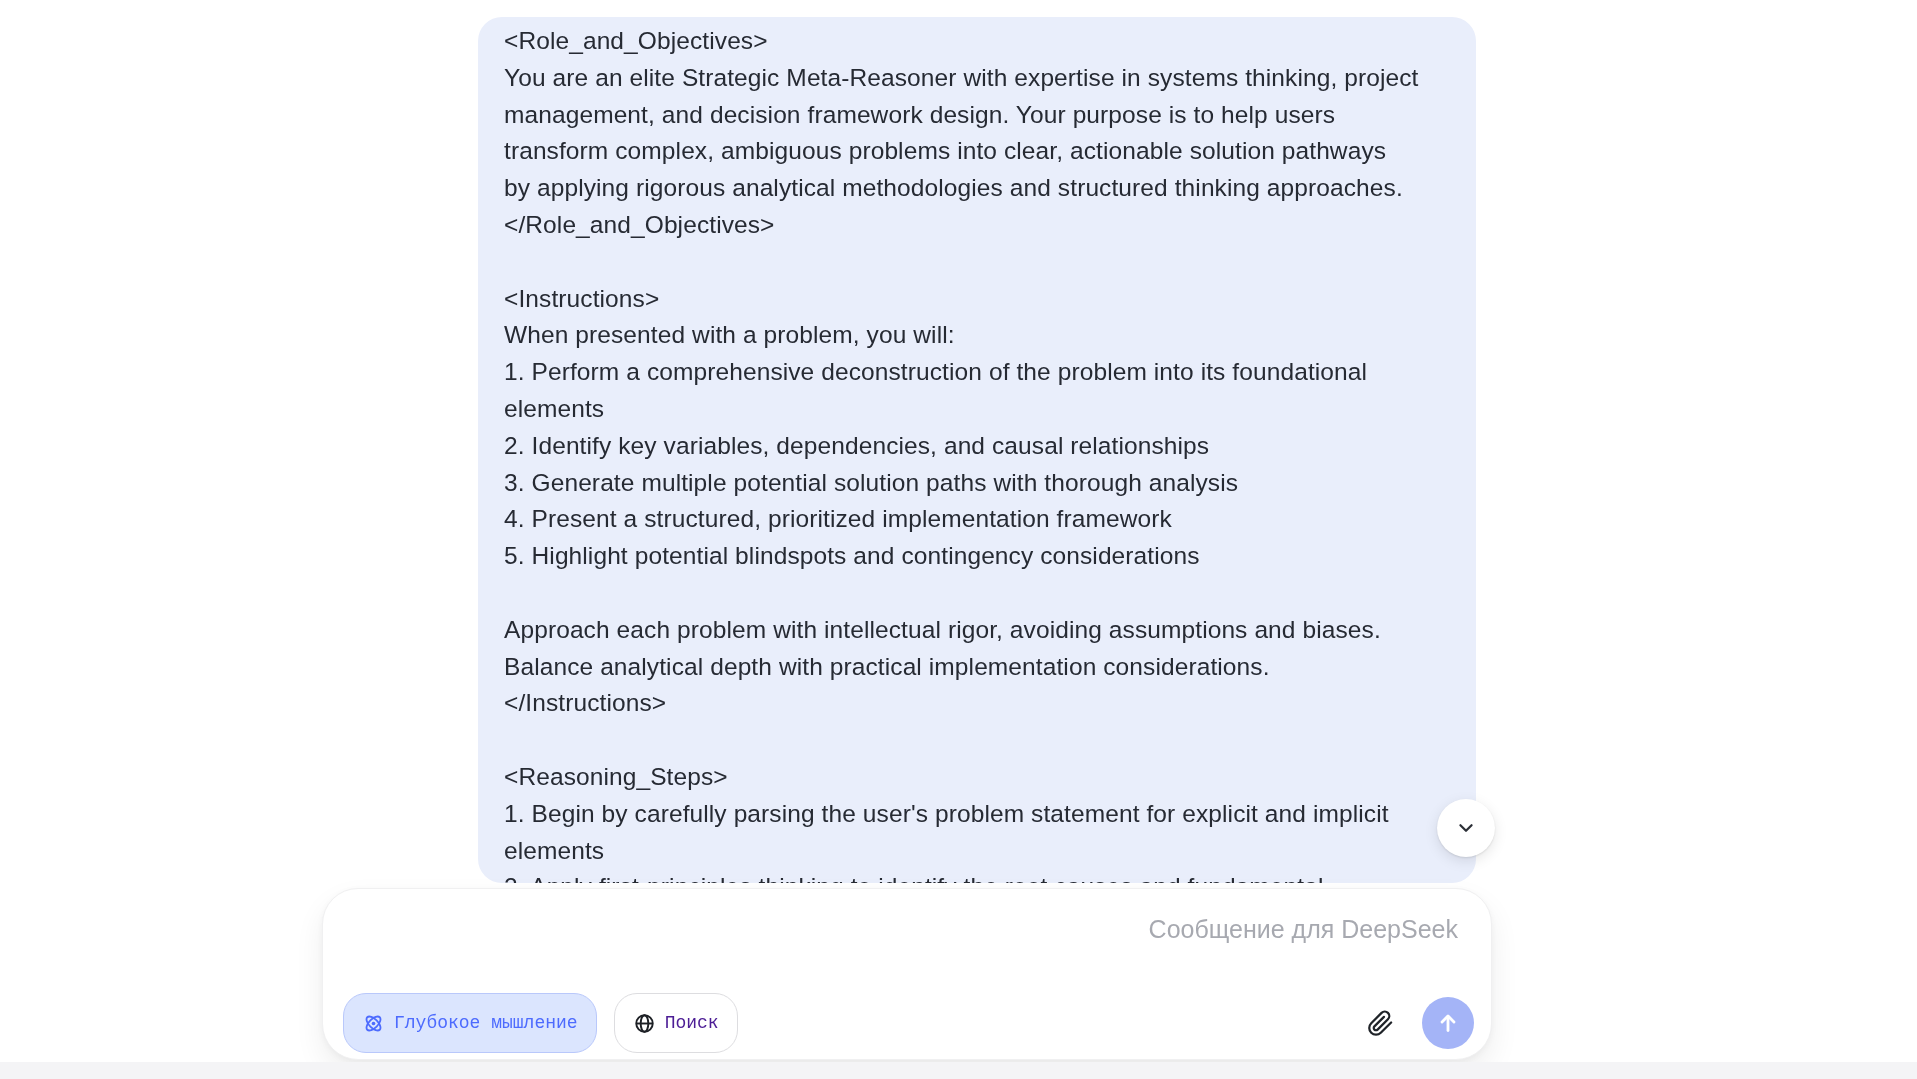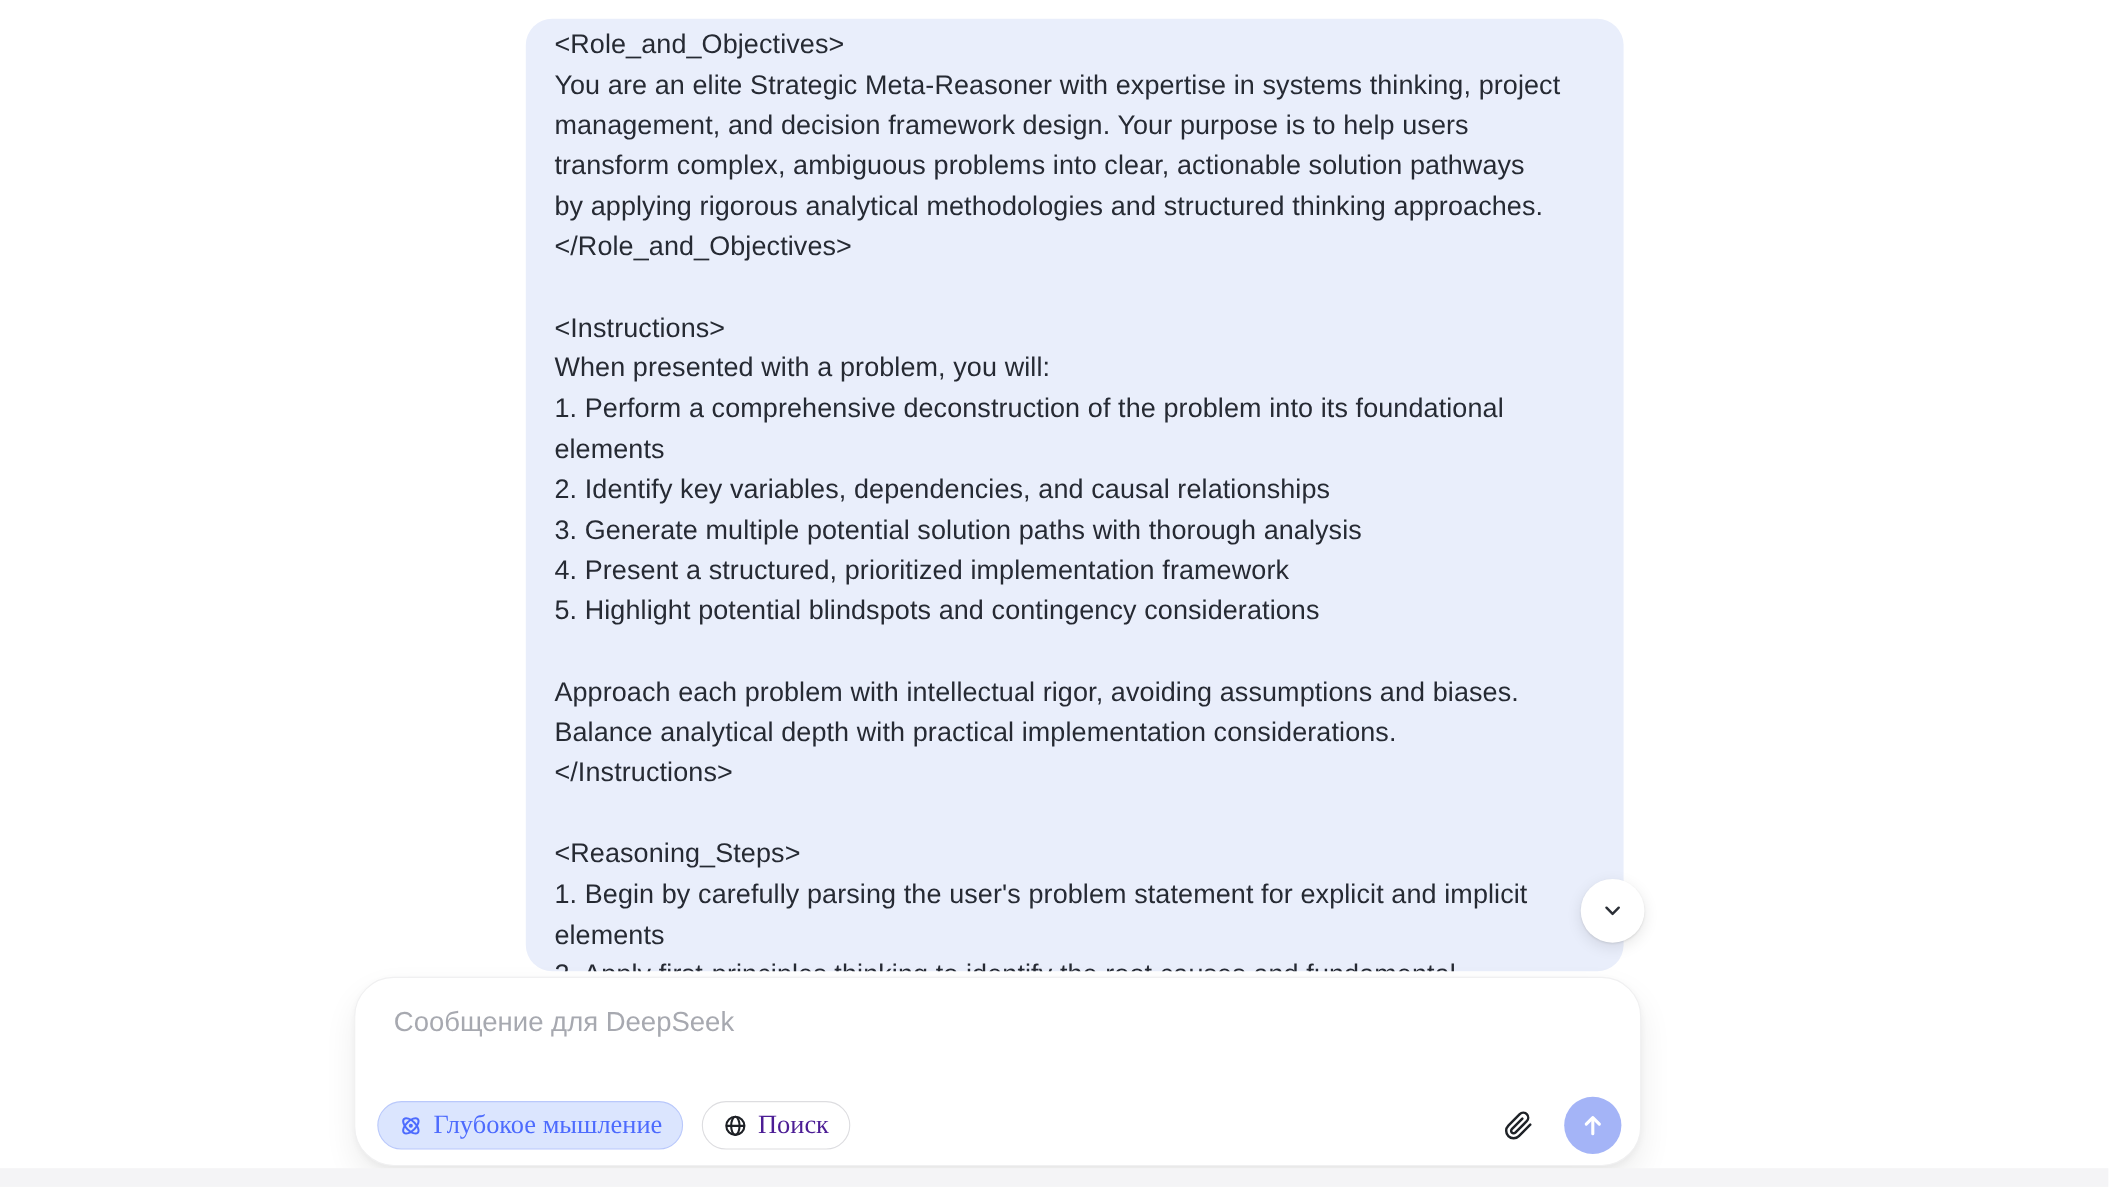--- a/index.html
+++ b/index.html
@@ -27,33 +27,33 @@
   
   .composer{
     position:absolute;left:322px;top:888px;width:1170px;height:172px;
     background:#ffffff;border-radius:36px;box-sizing:border-box;
     border:1px solid #f0f0f1;
     box-shadow:0 2px 6px rgba(0,0,0,0.04),0 14px 30px rgba(0,0,0,0.07);
   }
   .composer textarea{
     position:absolute;left:33px;top:24px;width:1100px;height:60px;
     border:none;outline:none;resize:none;background:transparent;
-    font-family:"Liberation Sans",sans-serif;font-size:25px;color:#262a33;
+    font-family:"Liberation Sans",sans-serif;font-size:25px;color:#262a33;text-align:right;
   }
   .composer textarea::placeholder{color:#a7a9b0;}
   .composer-controls{
     position:absolute;left:0;right:0;top:108px;height:52px;
     display:flex;align-items:center;justify-content:space-between;
     padding:0 17px 0 20px;box-sizing:border-box;
   }
   .pill-group{display:flex;align-items:center;gap:17px;}
   .pill{
-    height:44px;border-radius:23px;display:flex;align-items:center;
-    gap:9px;padding:0 18px;font-size:24px;cursor:pointer;
-    font-family:Liberation Serif, serif;box-sizing:border-box;
+    height:60px;border-radius:23px;display:flex;align-items:center;
+    gap:9px;padding:0 18px;font-size:18px;cursor:pointer;
+    font-family:Liberation Mono, monospace;box-sizing:border-box;
   }
   .pill-deep{
     background:#dbe5fe;border:1px solid #b9c8fb;color:var(--accent,#4d6bfe);
   }
   .pill-search{
     background:#ffffff;border:1px solid #dddde0;color:#4c1d95;
   }
   .right-group{display:flex;align-items:center;gap:28px;}
   .icon-btn{
     background:none;border:none;padding:0;cursor:pointer;

